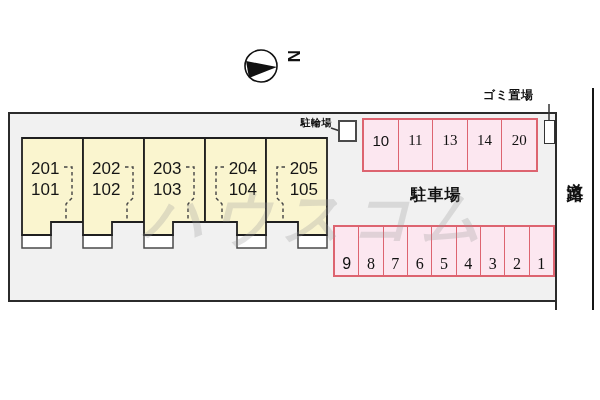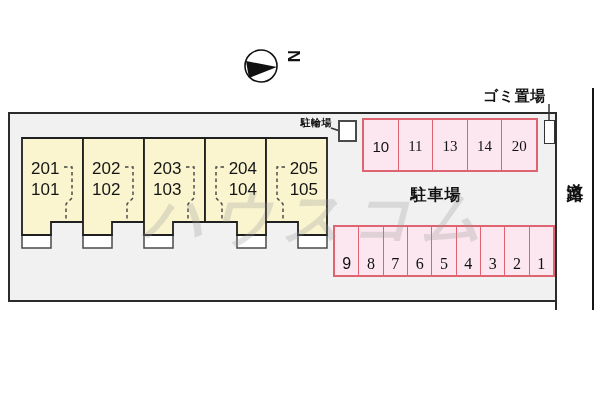--- a/index.html
+++ b/index.html
@@ -17,28 +17,28 @@
   .prow{
     position:absolute;display:flex;box-sizing:border-box;
     border:2px solid #dd6470;z-index:2;
   }
   .prow .cell{
     flex:1;display:flex;justify-content:center;background:#fce7f0;
     color:#111;box-sizing:border-box;
   }
   .prow .cell + .cell{border-left:1.5px solid #dd6470;font-family:Liberation Serif, serif;}
   .prow.top{left:362px;top:118px;width:176px;height:54px;font-size:15px;}
-  .prow.top .cell{align-items:flex-start;padding-top:18px;}
+  .prow.top .cell{align-items:flex-start;padding-top:12px;}
   .prow.bottom{left:333px;top:225px;width:222px;height:52px;font-size:16px;}
   .prow.bottom .cell{align-items:flex-end;padding-bottom:2px;}
 
   .label{position:absolute;color:#111;font-weight:bold;z-index:4;white-space:nowrap;}
   .label.bike{left:268px;top:116px;width:64px;font-size:10px;text-align:right;letter-spacing:0.5px;}
   .label.car{left:390px;top:185px;width:92px;font-size:16px;text-align:center;letter-spacing:1px;}
-  .label.garbage{left:483px;top:87px;font-size:15px;letter-spacing:0.5px;}
+  .label.garbage{left:483px;top:87px;font-size:12px;letter-spacing:0.5px;}
   .label.road{
     left:565px;top:169px;font-size:17px;line-height:1.15;
     writing-mode:vertical-rl;text-orientation:upright;letter-spacing:2px;
   }
   .bikebox{
     position:absolute;left:338px;top:120px;width:19px;height:22px;
     box-sizing:border-box;background:#fff;border:2px solid #4a4a4a;z-index:4;
   }
   .garbagebox{
     position:absolute;left:544px;top:120px;width:11px;height:24px;

